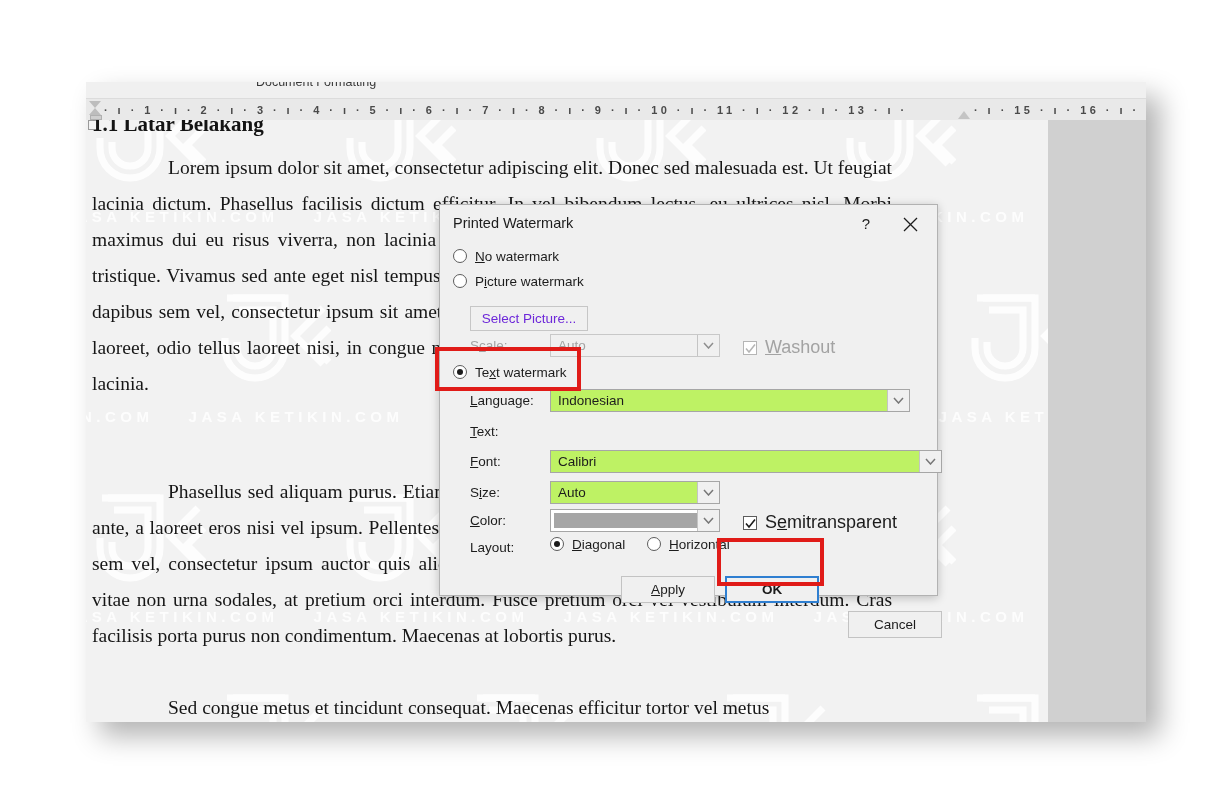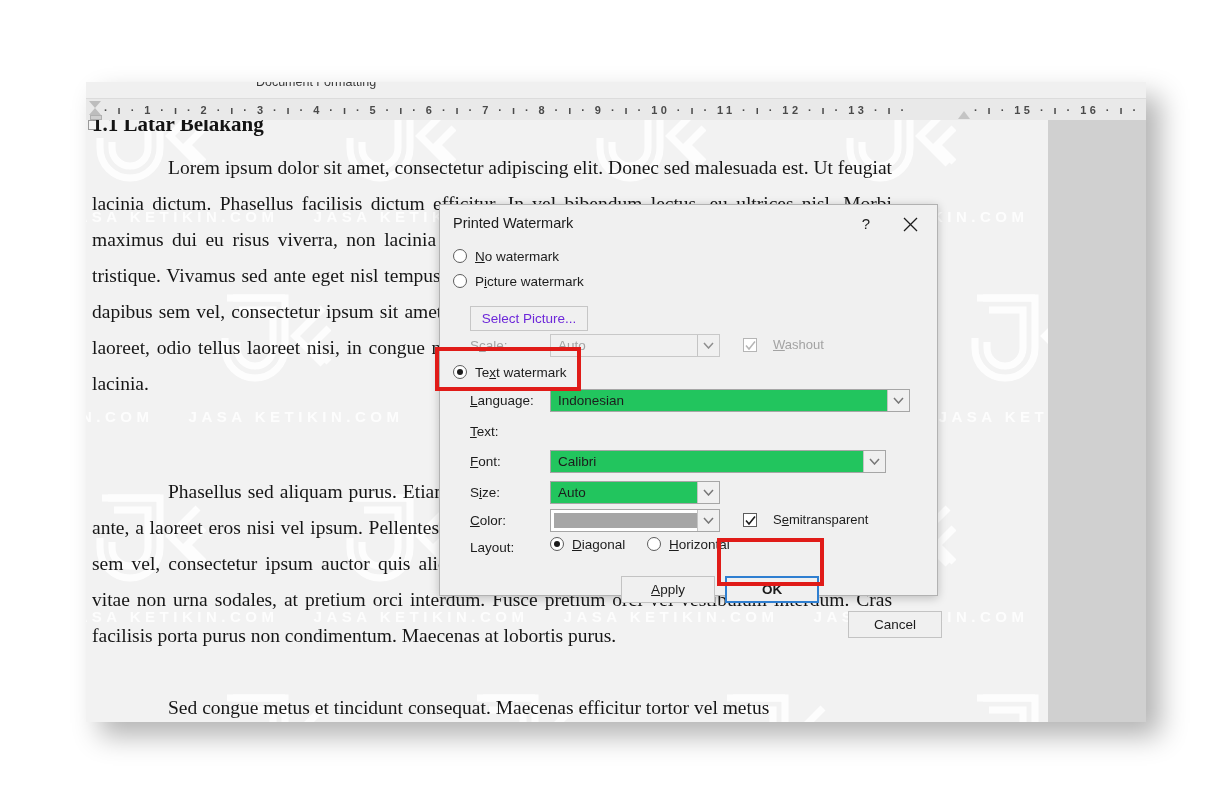--- a/index.html
+++ b/index.html
@@ -262,21 +262,21 @@
     font-size: 13.5px;
     color: #1c1c1c;
     white-space: nowrap;
   }
   .field-label.dim { color: #a3a3a3; }
   .field-label .u { text-decoration: underline; }
 
   .combo {
     position: absolute;
     height: 23px;
-    background: #22c55e;
+    background: #bef264;
     border: 1px solid #a6a6a6;
     box-sizing: border-box;
     display: flex;
     align-items: center;
   }
   .combo.disabled { background: #f0f0f0; border-color: #c8c8c8; }
   .combo-value {
     padding-left: 7px;
     font-size: 13.5px;
     color: #1c1c1c;
@@ -316,21 +316,21 @@
   .cbox {
     width: 14px; height: 14px;
     border: 1.4px solid #5c5c5c;
     background: #ffffff;
     box-sizing: border-box;
     position: relative;
     flex: 0 0 auto;
   }
   .cbox.dim { border-color: #b5b5b5; }
   .cbox svg { position:absolute; left:1px; top:1px; }
-  .cbox-label { margin-left: 16px; font-size: 13px; white-space: nowrap; text-align: right; }
+  .cbox-label { margin-left: 8px; font-size: 18px; white-space: nowrap; text-align: right; }
   .cbox-label.dim { color: #a3a3a3; }
   .cbox-label .u { text-decoration: underline; }
 
   
   #color-swatch-combo {
     position: absolute;
     left: 110px; top: 244px;
     width: 170px; height: 23px;
     background: #ffffff;
     border: 1px solid #a6a6a6;
@@ -690,21 +690,21 @@
         <span class="combo-arrow">
           <svg width="11" height="7" viewBox="0 0 11 7">
               <path d="M1 1 L5.5 6 L10 1" fill="none" stroke="#777" stroke-width="1.5"></path>
             </svg>
         </span>
       </div>
 
       <div class="field-label" style="left:30px; top:183px;"><span class="u">T</span><span>ext:</span></div>
 
       <div class="field-label" style="left:30px; top:213px;"><span class="u">F</span><span>ont:</span></div>
-      <div class="combo" style="left:110px; top:209px; width:336px;">
+      <div class="combo" style="left:110px; top:209px; width:392px;">
         <span class="combo-value">Calibri</span>
         <span class="combo-arrow">
           <svg width="11" height="7" viewBox="0 0 11 7">
               <path d="M1 1 L5.5 6 L10 1" fill="none" stroke="#777" stroke-width="1.5"></path>
             </svg>
         </span>
       </div>
 
       <div class="field-label" style="left:30px; top:244px;"><span>S</span><span class="u">i</span><span>ze:</span></div>
       <div class="combo" style="left:110px; top:240px; width:170px;">

